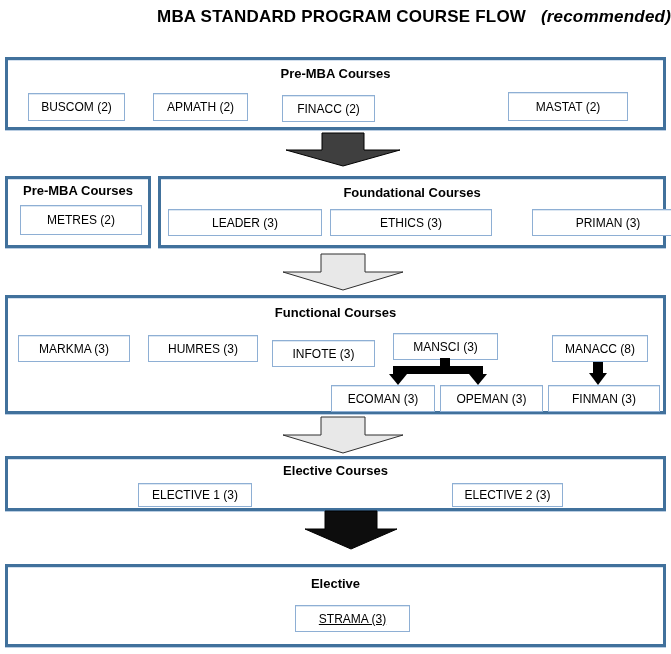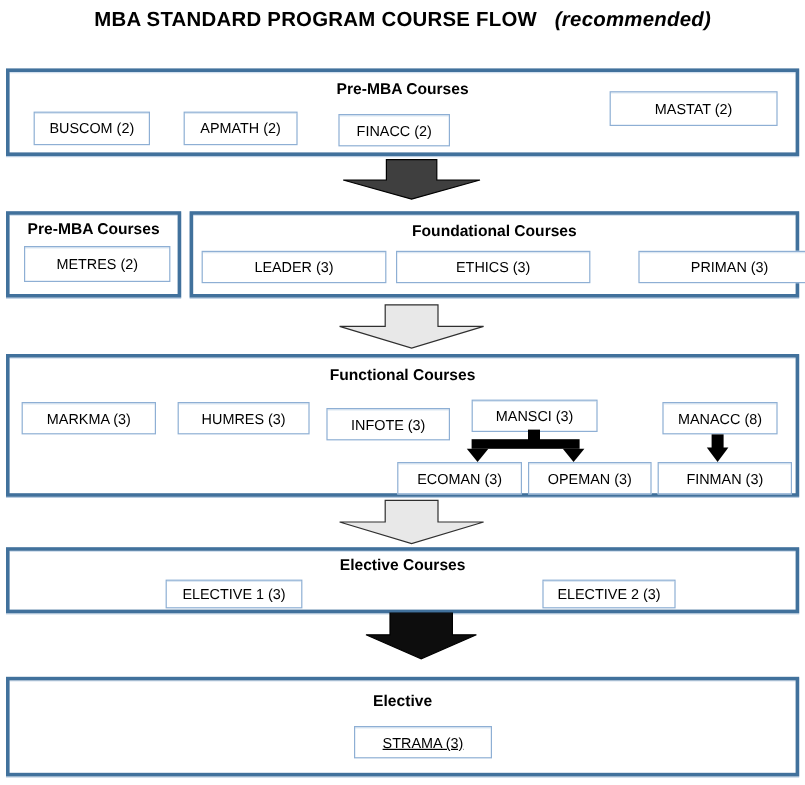--- a/index.html
+++ b/index.html
@@ -6,21 +6,21 @@
   .page{
     position:relative;
     width:671px;height:654px;
     background:#fff;
     font-family:"Liberation Sans",sans-serif;
     color:#000;
     overflow:hidden;
   }
   .title{
     position:absolute;left:0;top:7px;width:100%;
-    text-align:center;font-size:17px;font-weight:bold;
+    text-align:right;font-size:17px;font-weight:bold;
     letter-spacing:.2px;
   }
   .title .suffix{font-style:italic;font-weight:600;}
   .sec{
     position:absolute;
     border:3px solid var(--section-border,#41719C);
     background:#fff;
     box-sizing:border-box;
     box-shadow:0 1px 0 #b9cde2, inset 0 1px 0 #d3e0ee;
   }
@@ -55,21 +55,21 @@
     <span>MBA STANDARD PROGRAM COURSE FLOW</span>
     <span>&nbsp;</span>
     <span class="suffix">(recommended)</span>
   </div>
 
   <div class="sec" style="left:5px;top:57px;width:661px;height:73px;">
     <div class="sec-h" style="top:6px;">Pre-MBA Courses</div>
     <div class="course" style="left:20px;top:33px;width:97px;height:28px;">BUSCOM (2)</div>
     <div class="course" style="left:145px;top:33px;width:95px;height:28px;">APMATH (2)</div>
     <div class="course" style="left:274px;top:35px;width:93px;height:27px;">FINACC (2)</div>
-    <div class="course" style="left:500px;top:16px;width:140px;height:29px;">MASTAT (2)</div>
+    <div class="course" style="left:500px;top:32px;width:120px;height:29px;">MASTAT (2)</div>
   </div>
 
   <div class="sec" style="left:5px;top:176px;width:146px;height:72px;">
     <div class="sec-h" style="top:4px;">Pre-MBA Courses</div>
     <div class="course" style="left:12px;top:26px;width:122px;height:30px;">METRES (2)</div>
   </div>
 
   <div class="sec" style="left:158px;top:176px;width:508px;height:72px;">
     <div class="sec-h" style="top:6px;">Foundational Courses</div>
     <div class="course" style="left:7px;top:30px;width:154px;height:27px;">LEADER (3)</div>

